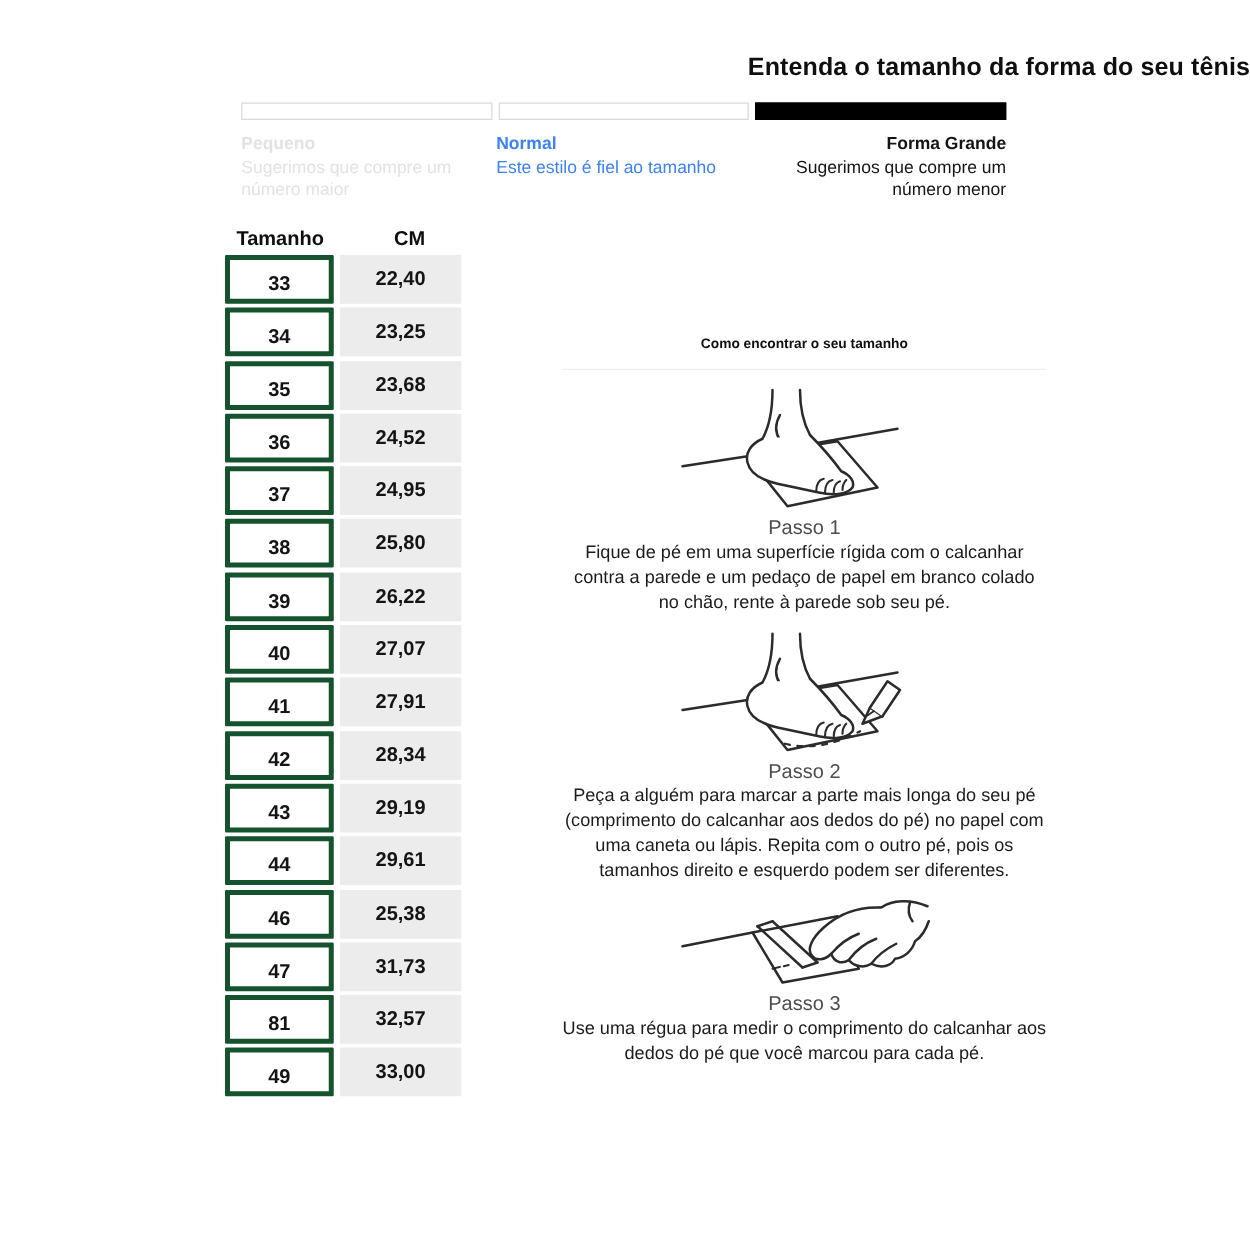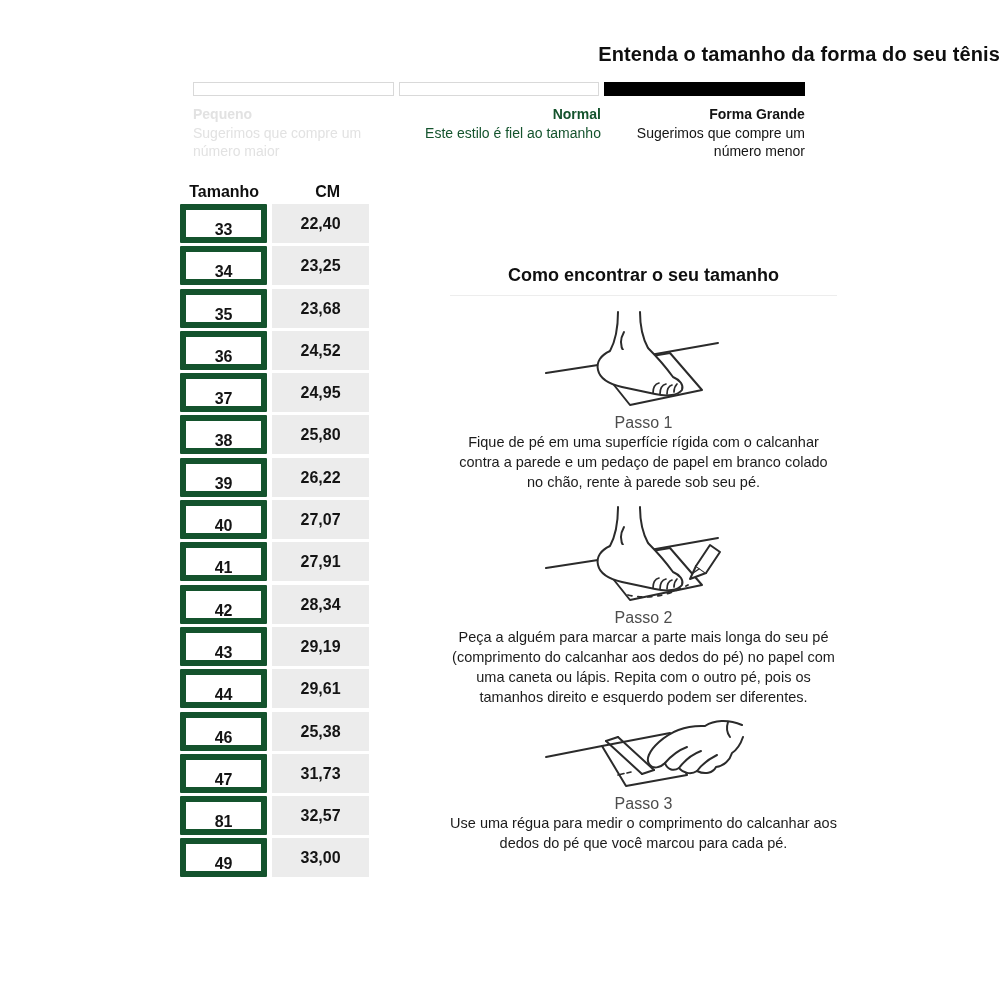--- a/index.html
+++ b/index.html
@@ -15,40 +15,40 @@
   }
 
   
   .fit-bar { position:absolute; left:193px; top:82px; width:612px; height:14px; display:flex; gap:5px; }
   .fit-seg { flex:1; background:#ffffff; border:1px solid #d9d9d9; box-sizing:border-box; }
   .fit-seg.active { background:#000000; border-color:#000000; }
 
   .fit-labels { position:absolute; left:193px; top:105px; width:612px; display:flex; font-size:14px; line-height:18.5px; }
   .fit-col { width:33.33%; }
   .fit-col.c1 { text-align:left; color:#e2e2e2; }
-  .fit-col.c2 { text-align:right; color:#14532d; }
+  .fit-col.c2 { text-align:left; color:#3b82f6; }
   .fit-col.c3 { text-align:right; color:#141414; }
   .fit-name { font-weight:700; }
 
   
   .size-table { position:absolute; left:180px; top:183px; width:189px; }
   .thead { display:flex; gap:18px; font-weight:700; font-size:16px; height:21px; color:#0f0f0f; }
   .thead .h { text-align:center; }
   .h1 { width:95px; } .h2 { width:89px; }
   .trow { display:flex; gap:5px; margin-bottom:3.3px; }
   .cell {
     height:39px; line-height:39px; text-align:center; font-weight:700;
     font-size:16px; box-sizing:border-box; color:#141414;
   }
-  .cell.size { width:95px; background:#fff; border:6px solid #14532d; border-radius:1px; }
+  .cell.size { width:95px; background:#fff; border:4px solid #14532d; border-radius:1px; }
   .cell.cm   { width:107px; background:#ececec; }
 
   
   .howto { position:absolute; left:450px; top:264px; width:387px; text-align:center; }
-  .howto-title { font-size:18px; font-weight:700; line-height:22px; color:#0f0f0f; }
+  .howto-title { font-size:11px; font-weight:700; line-height:22px; color:#0f0f0f; }
   .howto-divider { height:1px; background:#ededed; margin-top:9px; }
   .step-illustration { display:block; margin:0 auto; }
   .ill-1 { margin-top:14px; }
   .ill-2 { margin-top:13px; }
   .ill-3 { margin-top:8px; }
   .step-label { font-size:16px; line-height:13px; color:#4d4d4d; margin-top:6px; }
   .step-text  { font-size:14.5px; line-height:20px; color:#1b1b1b; margin-top:3px; }
   .lbl-3 { margin-top:4px; }
 </style>
 </head>

